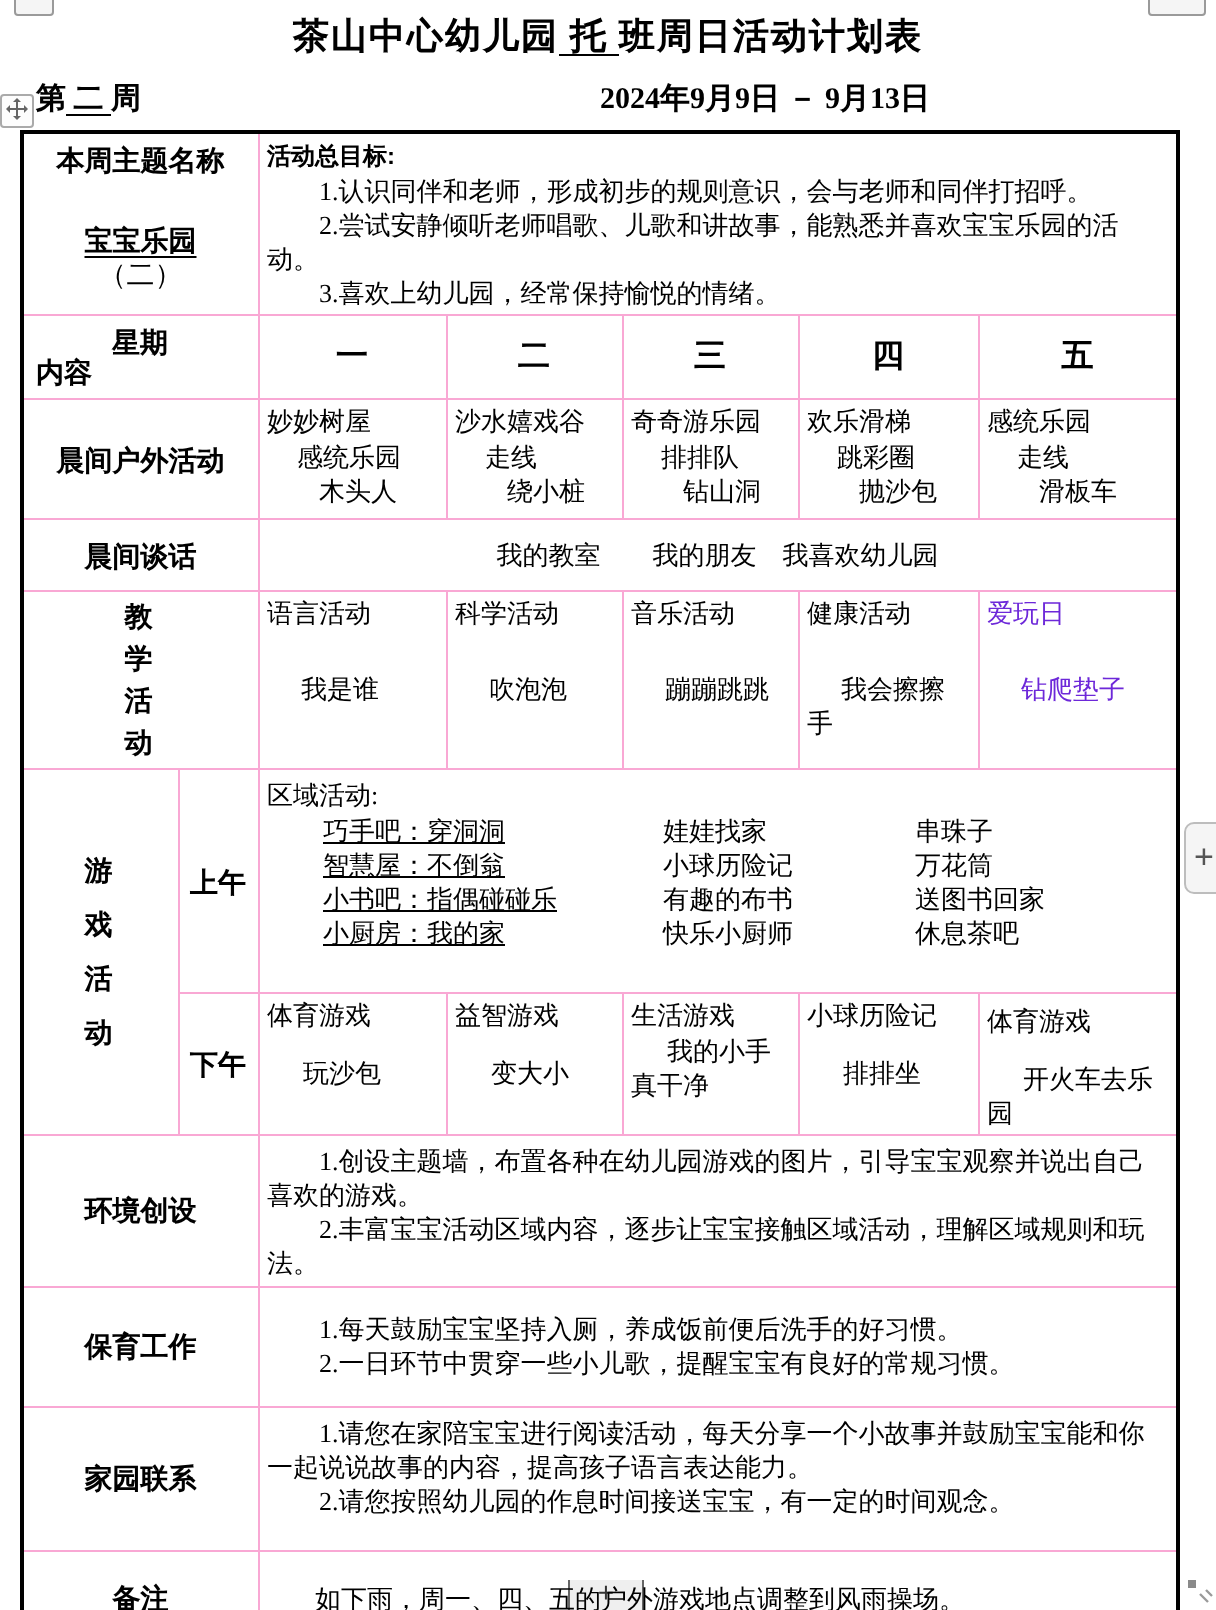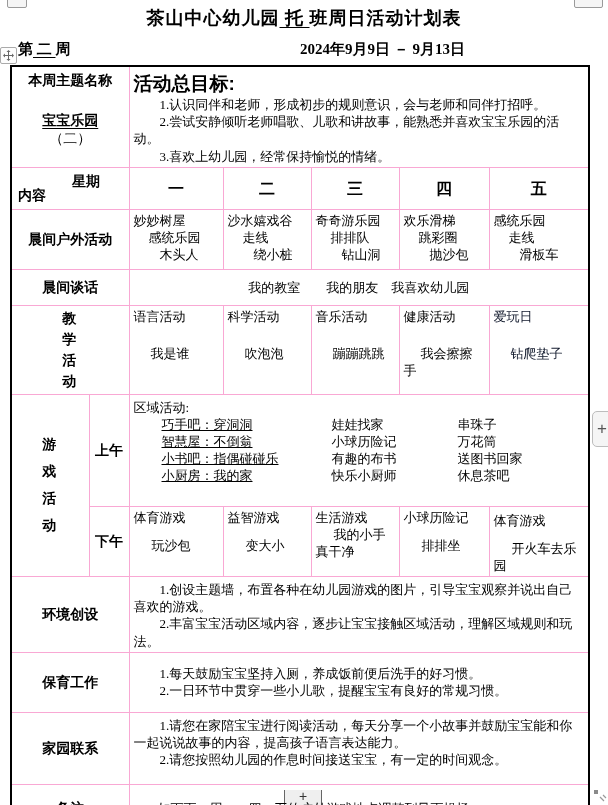--- a/index.html
+++ b/index.html
@@ -24,40 +24,40 @@
 
   .lab{font-family:"Liberation Sans",sans-serif;font-weight:bold;font-size:14px;
        text-align:center;vertical-align:middle;padding:2px;}
   .day{font-family:"Liberation Sans",sans-serif;font-weight:bold;font-size:16px;
        text-align:center;vertical-align:middle;}
 
   .themecell{vertical-align:top;padding-top:4px;}
   .theme-name{margin-top:22px;text-decoration:underline;text-underline-offset:3px;}
   .theme-sub{font-weight:normal;font-family:"Liberation Serif",serif;font-size:14px;}
 
-  .goalt{font-family:"Liberation Sans",sans-serif;font-weight:bold;font-size:19px;margin:0;}
+  .goalt{font-family:"Liberation Sans",sans-serif;font-weight:bold;font-size:12px;margin:0;}
   .item{margin:0;text-indent:26px;}
 
   .hdrcell{position:relative;}
-  .hdr-top{position:absolute;top:4px;left:60px;text-align:right;}
+  .hdr-top{position:absolute;top:4px;left:44px;text-align:right;}
   .hdr-bottom{position:absolute;bottom:4px;left:6px;}
 
   .i1{padding-left:15px;}
   .i2{padding-left:26px;}
 
   .talk{text-align:center;vertical-align:middle;}
 
   .vlabel{font-family:"Liberation Sans",sans-serif;font-weight:bold;font-size:14px;
           width:16px;margin:0 auto;word-break:break-all;text-align:left;}
   .vl-teach{line-height:21px;}
   .vl-game{line-height:27px;}
 
   .tname{margin:20px 0 0;text-indent:17px;}
   .pname{margin:11px 0 0;text-indent:18px;}
-  .blue{color:#0f172a;}
+  .blue{color:#6d28d9;}
 
   .grow{display:flex;margin-left:28px;}
   .g1{width:170px;text-decoration:underline;}
   .g2{width:126px;}
   .g3{flex:1;}
 
   .vmid{vertical-align:middle;}
   .notep{margin:0 0 0 24px;}
   .padt{padding-top:4px;}
 

